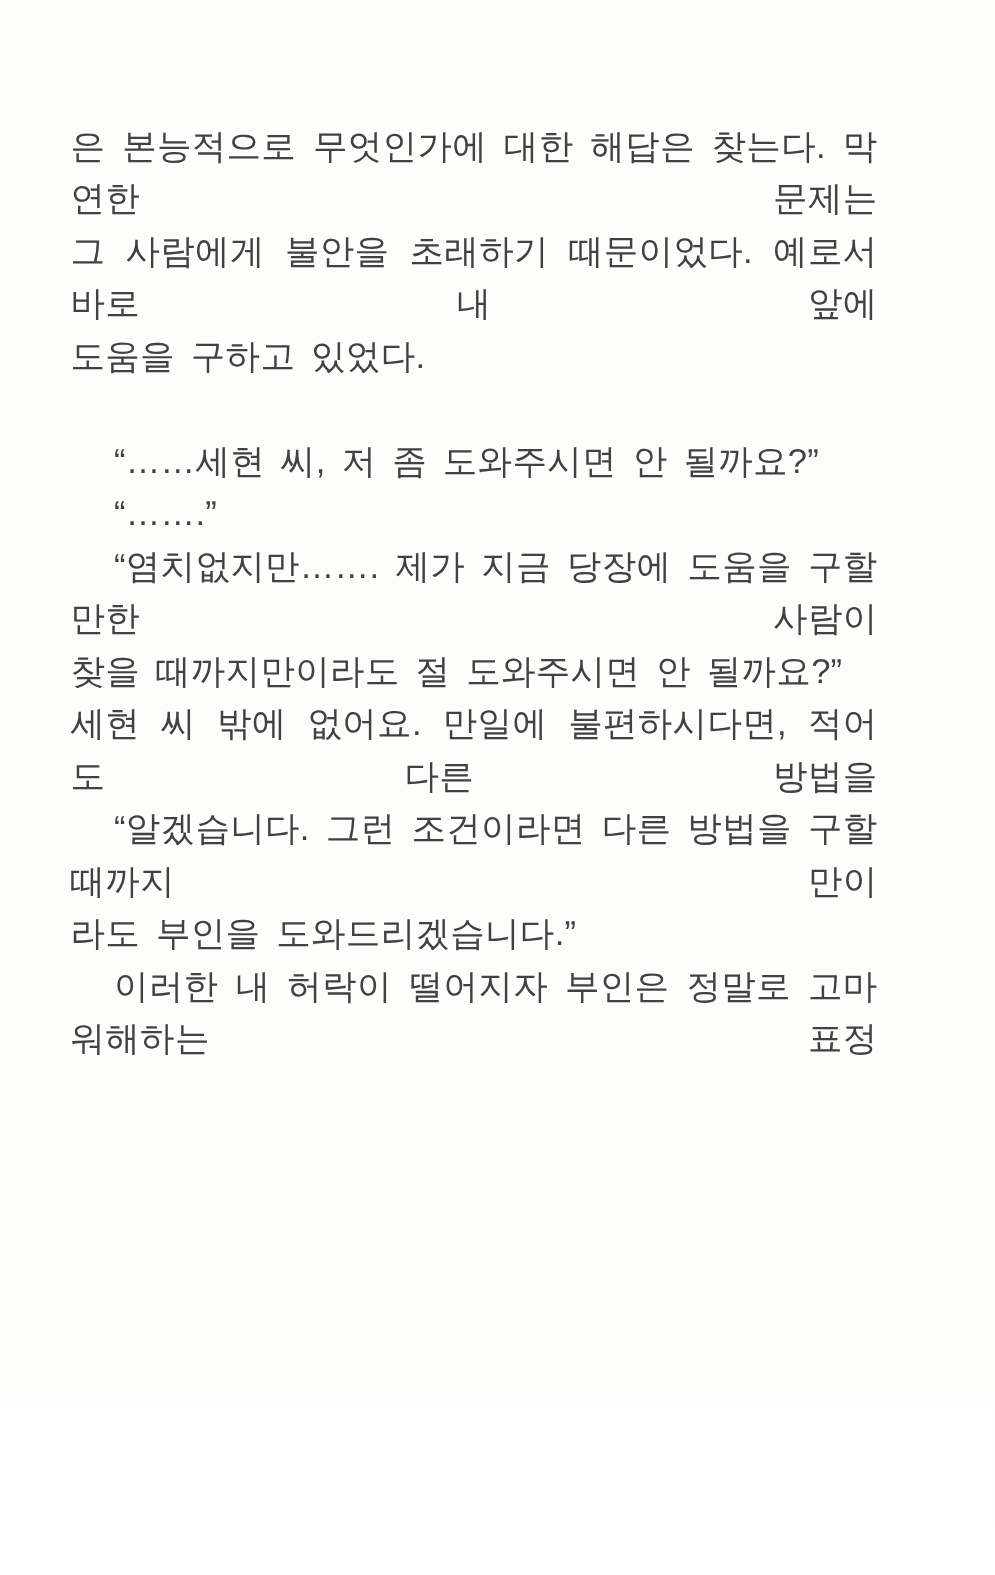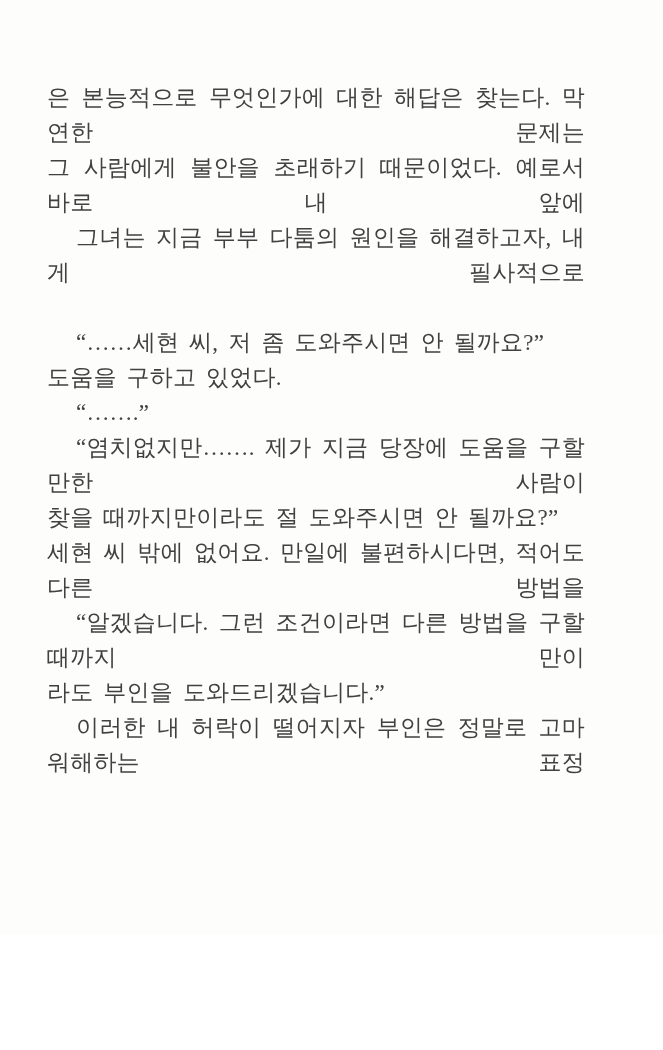--- a/index.html
+++ b/index.html
@@ -6,21 +6,21 @@
     margin: 0;
     padding: 0;
     background: #ffffff;
   }
   .page {
     position: relative;
     width: 663px;
     height: 934px;
     background: #fdfdfc;
     overflow: hidden;
-    font-family: Liberation Serif, serif;
+    font-family: Liberation Sans, sans-serif;
   }
   .text-block {
     position: absolute;
     left: 47px;
     top: 80px;
     width: 538px;
     font-size: 23px;
     line-height: 35px;
     color: #414141;
     letter-spacing: 0.2px;
@@ -59,23 +59,22 @@
   }
 </style>
 </head>
 <body>
 
 <div class="page">
 
   <div class="text-block">
     <div class="line j">은 본능적으로 무엇인가에 대한 해답은 찾는다. 막연한 문제는</div>
     <div class="line j">그 사람에게 불안을 초래하기 때문이었다. 예로서 바로 내 앞에</div>
-    <div class="line j ind">그녀는 지금 부부 다툼의 원인을 해결하고자, 내게 필사적으로</div>
+    <div class="line">도움을 구하고 있었다.</div>
     <div class="line ind g35">“……세현 씨, 저 좀 도와주시면 안 될까요?”</div>
-    <div class="line">도움을 구하고 있었다.</div>
     <div class="line ind">“…….”</div>
     <div class="line j ind">“염치없지만……. 제가 지금 당장에 도움을 구할 만한 사람이</div>
     <div class="line">찾을 때까지만이라도 절 도와주시면 안 될까요?”</div>
     <div class="line j">세현 씨 밖에 없어요. 만일에 불편하시다면, 적어도 다른 방법을</div>
     <div class="line j ind">“알겠습니다. 그런 조건이라면 다른 방법을 구할 때까지 만이</div>
     <div class="line">라도 부인을 도와드리겠습니다.”</div>
     <div class="line j ind">이러한 내 허락이 떨어지자 부인은 정말로 고마워해하는 표정</div>
 
   </div>
 

